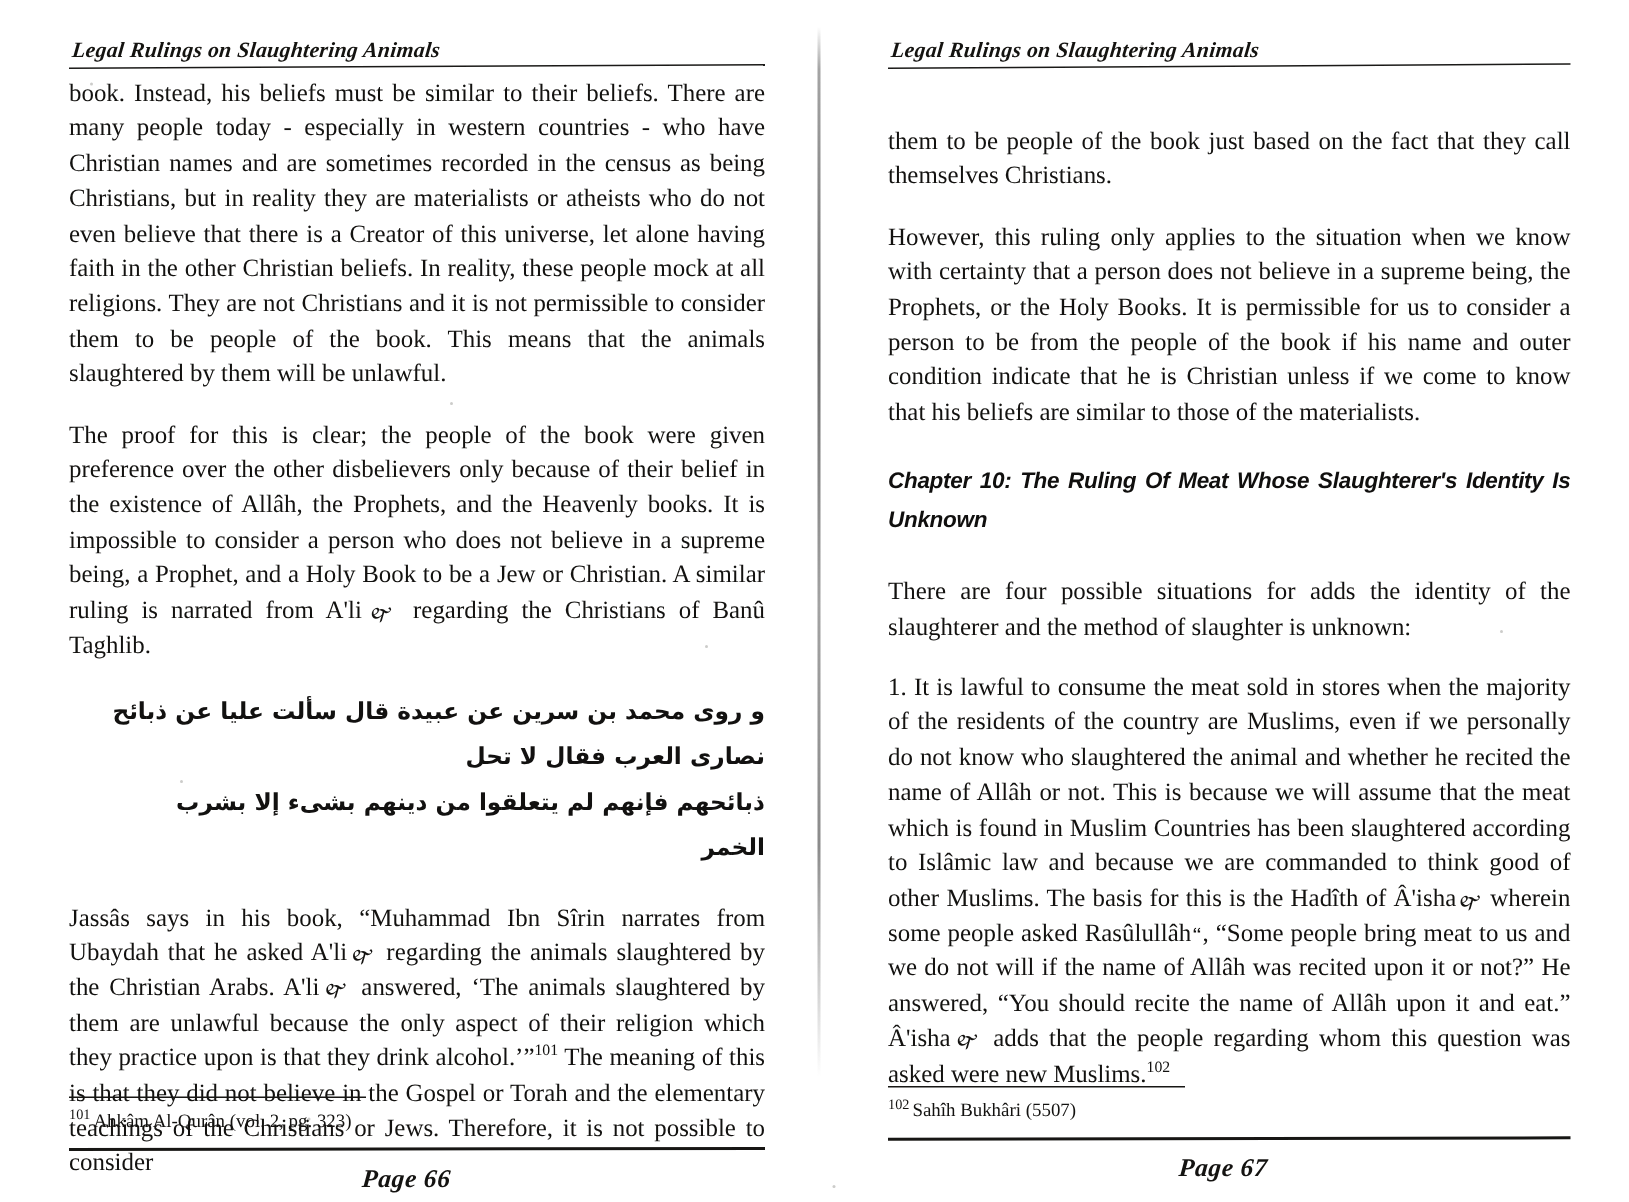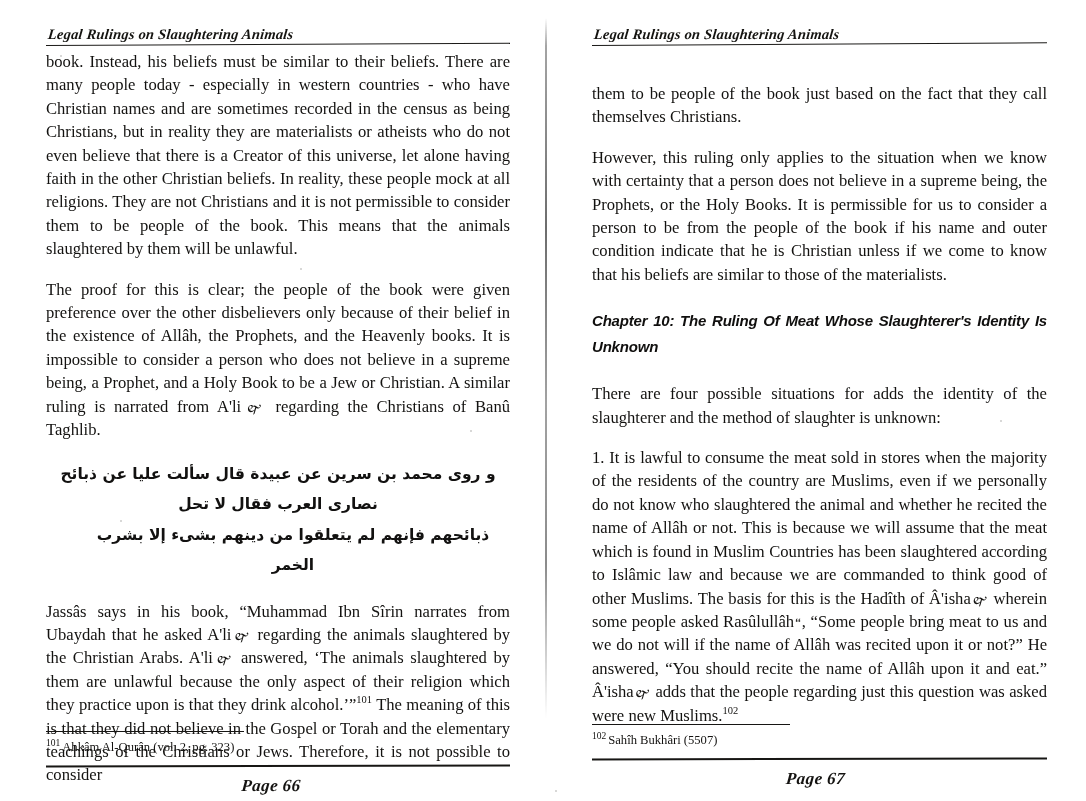--- a/index.html
+++ b/index.html
@@ -102,21 +102,21 @@
     font-size: 13px;
     line-height: 0;
     position: relative;
     top: 1px;
     letter-spacing: 0;
   }
 
   
   .arabic-block {
     direction: rtl;
-    text-align: center;
+    text-align: right;
     font-family: "DejaVu Sans", sans-serif;
     font-size: 15.5px;
     line-height: 30px;
     margin: 16px 0 20px 0;
     color: #121110;
     font-weight: 600;
   }
   .arabic-line-1 { margin-bottom: 1px; }
   .arabic-line-2 { padding-left: 30px; }
 
@@ -249,21 +249,21 @@
 
         <p class="para">However, this ruling only applies to the situation when we know with certainty that a person does not believe in a supreme being, the Prophets, or the Holy Books. It is permissible for us to consider a person to be from the people of the book if his name and outer condition indicate that he is Christian unless if we come to know that his beliefs are similar to those of the materialists.</p>
 
         <h2 class="chapter-heading">Chapter 10: The Ruling Of Meat Whose Slaughterer's Identity Is Unknown</h2>
 
         <p class="para">There are four possible situations for adds the identity of the slaughterer and the method of slaughter is unknown:</p>
 
         <p class="para">
           <span>1. It is lawful to consume the meat sold in stores when the majority of the residents of the country are Muslims, even if we personally do not know who slaughtered the animal and whether he recited the name of Allâh or not. This is because we will assume that the meat which is found in Muslim Countries has been slaughtered according to Islâmic law and because we are commanded to think good of other Muslims. The basis for this is the Hadîth of Â'isha</span><span class="hon">🙰</span>
           <span>wherein some people asked Rasûlullâh</span><span class="hon">🙶</span><span>, “Some people bring meat to us and we do not will if the name of Allâh was recited upon it or not?” He answered, “You should recite the name of Allâh upon it and eat.” Â'isha</span><span class="hon">🙰</span>
-          <span>adds that the people regarding just this question was asked were new Muslims.</span><sup class="fn">102</sup>
+          <span>adds that the people regarding whom this question was asked were new Muslims.</span><sup class="fn">102</sup>
         </p>
 
       </div>
     </div>
 
     <div class="footnote-zone" style="bottom:12px;">
       <div class="footnote-rule"></div>
       <div class="footnote-text">
         <sup>102</sup><span>Sahîh Bukhâri (5507)</span>
       </div>

